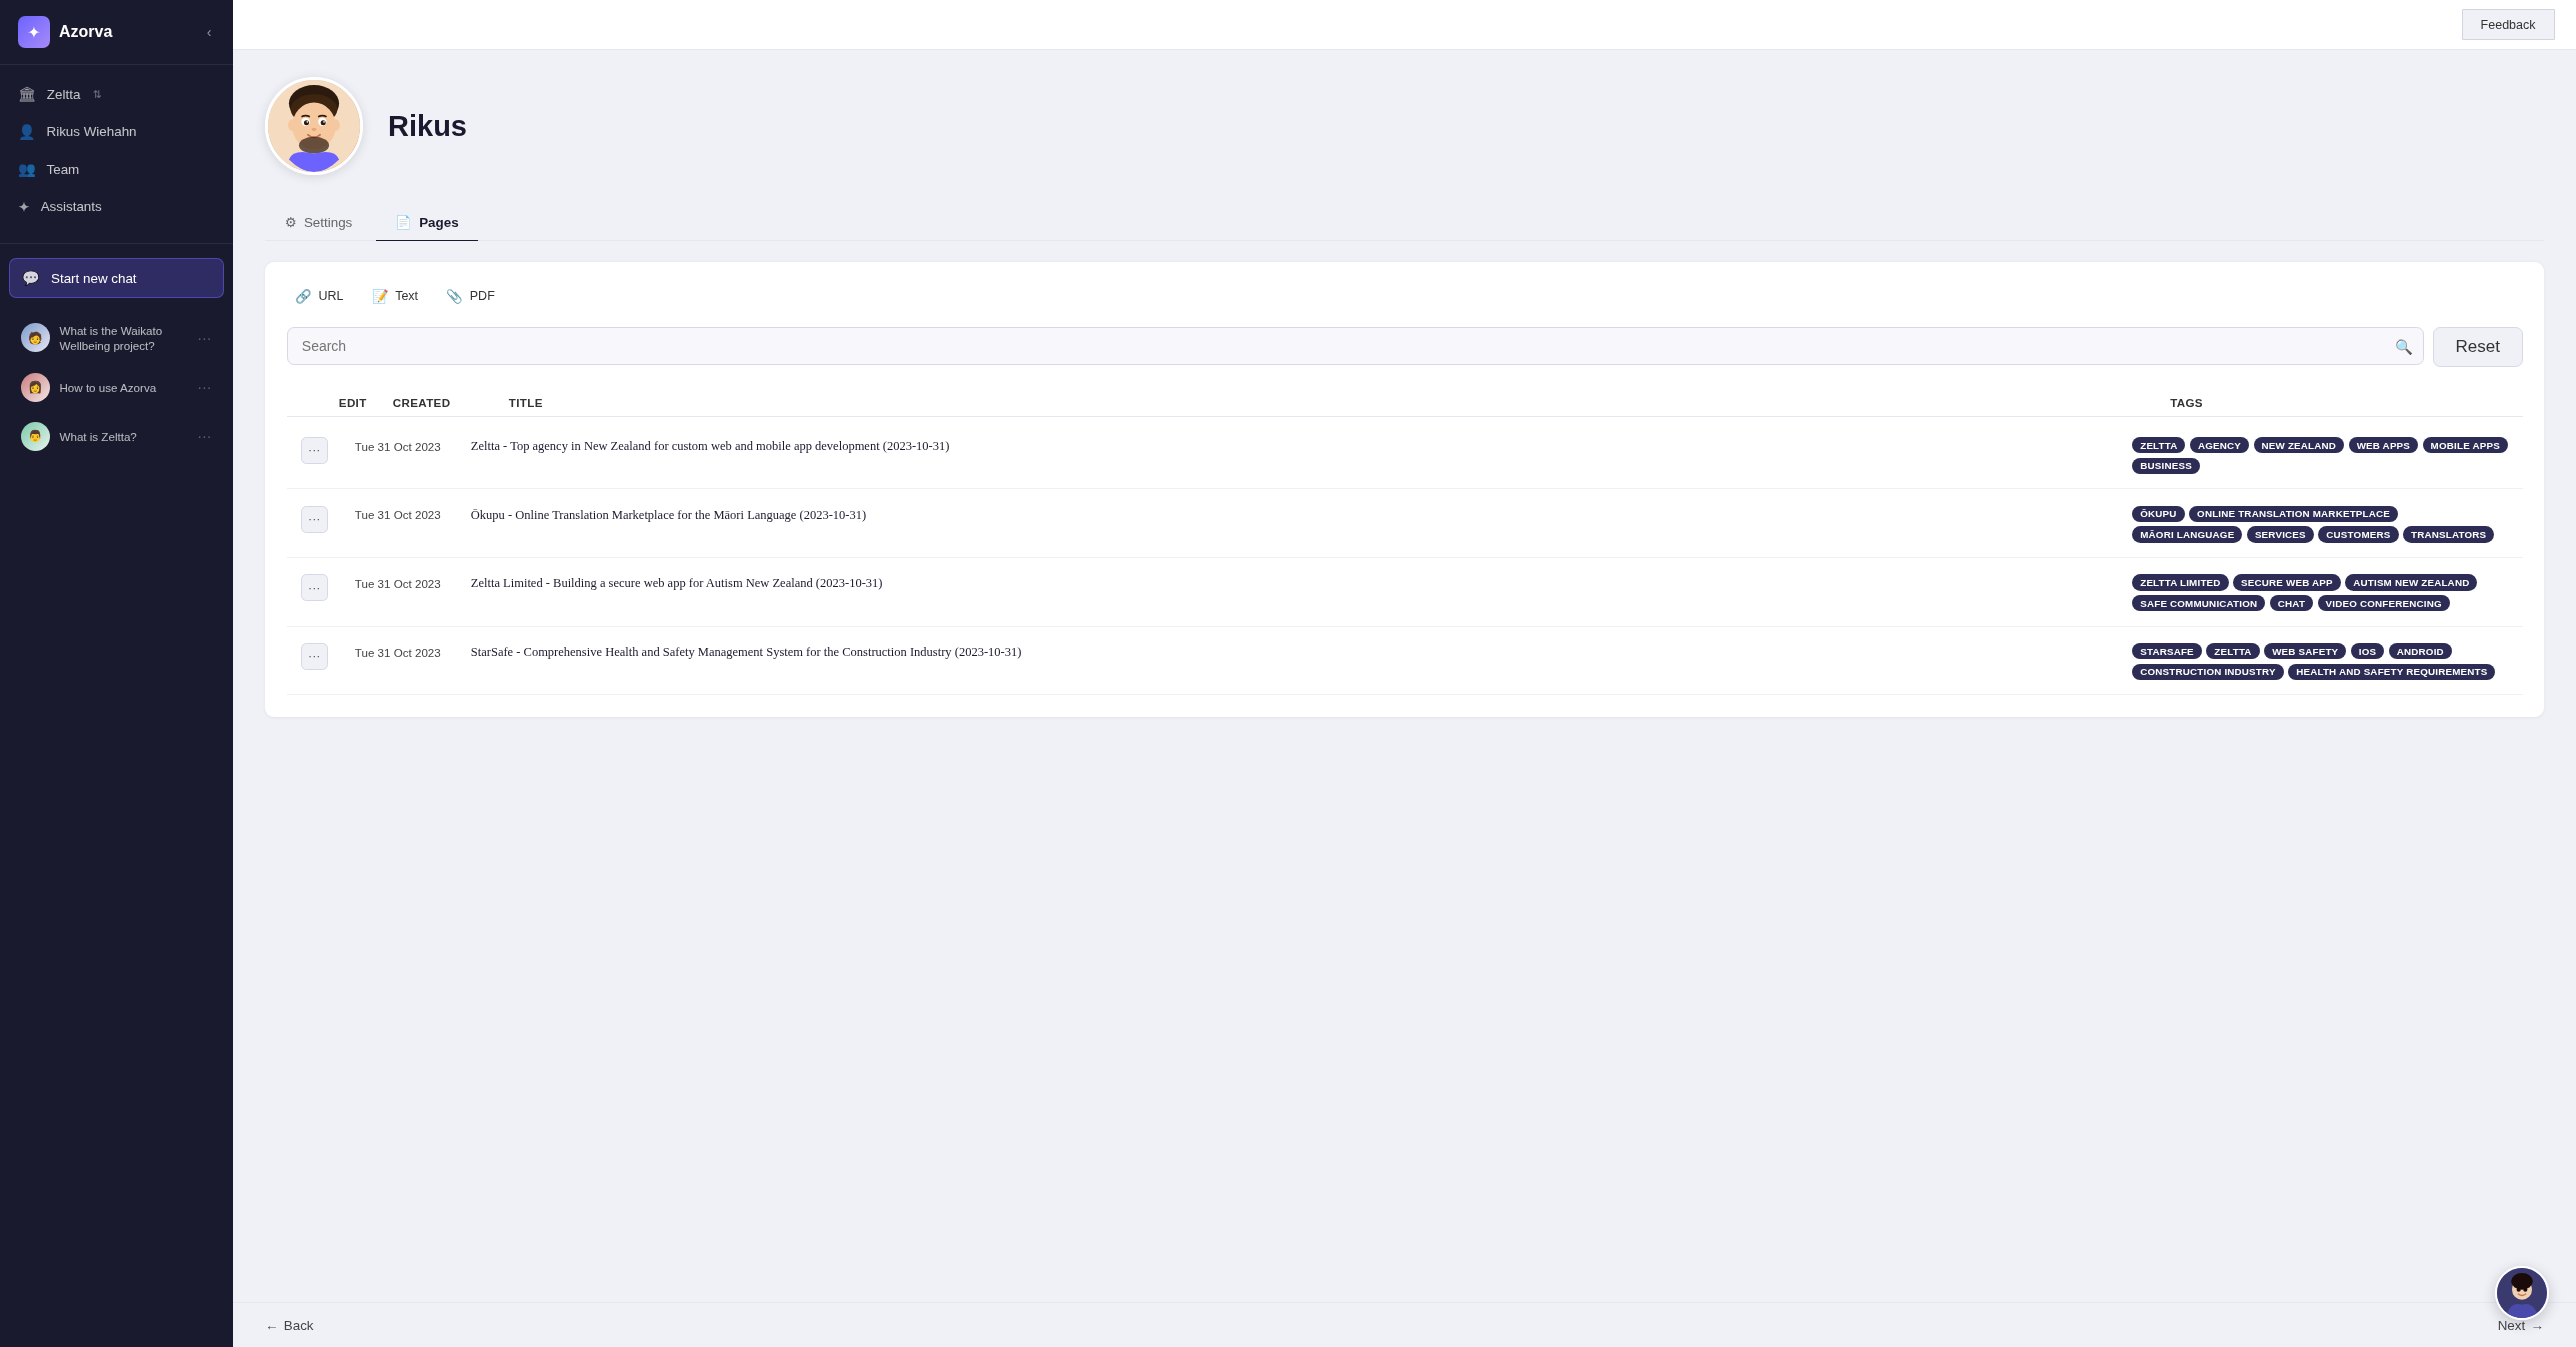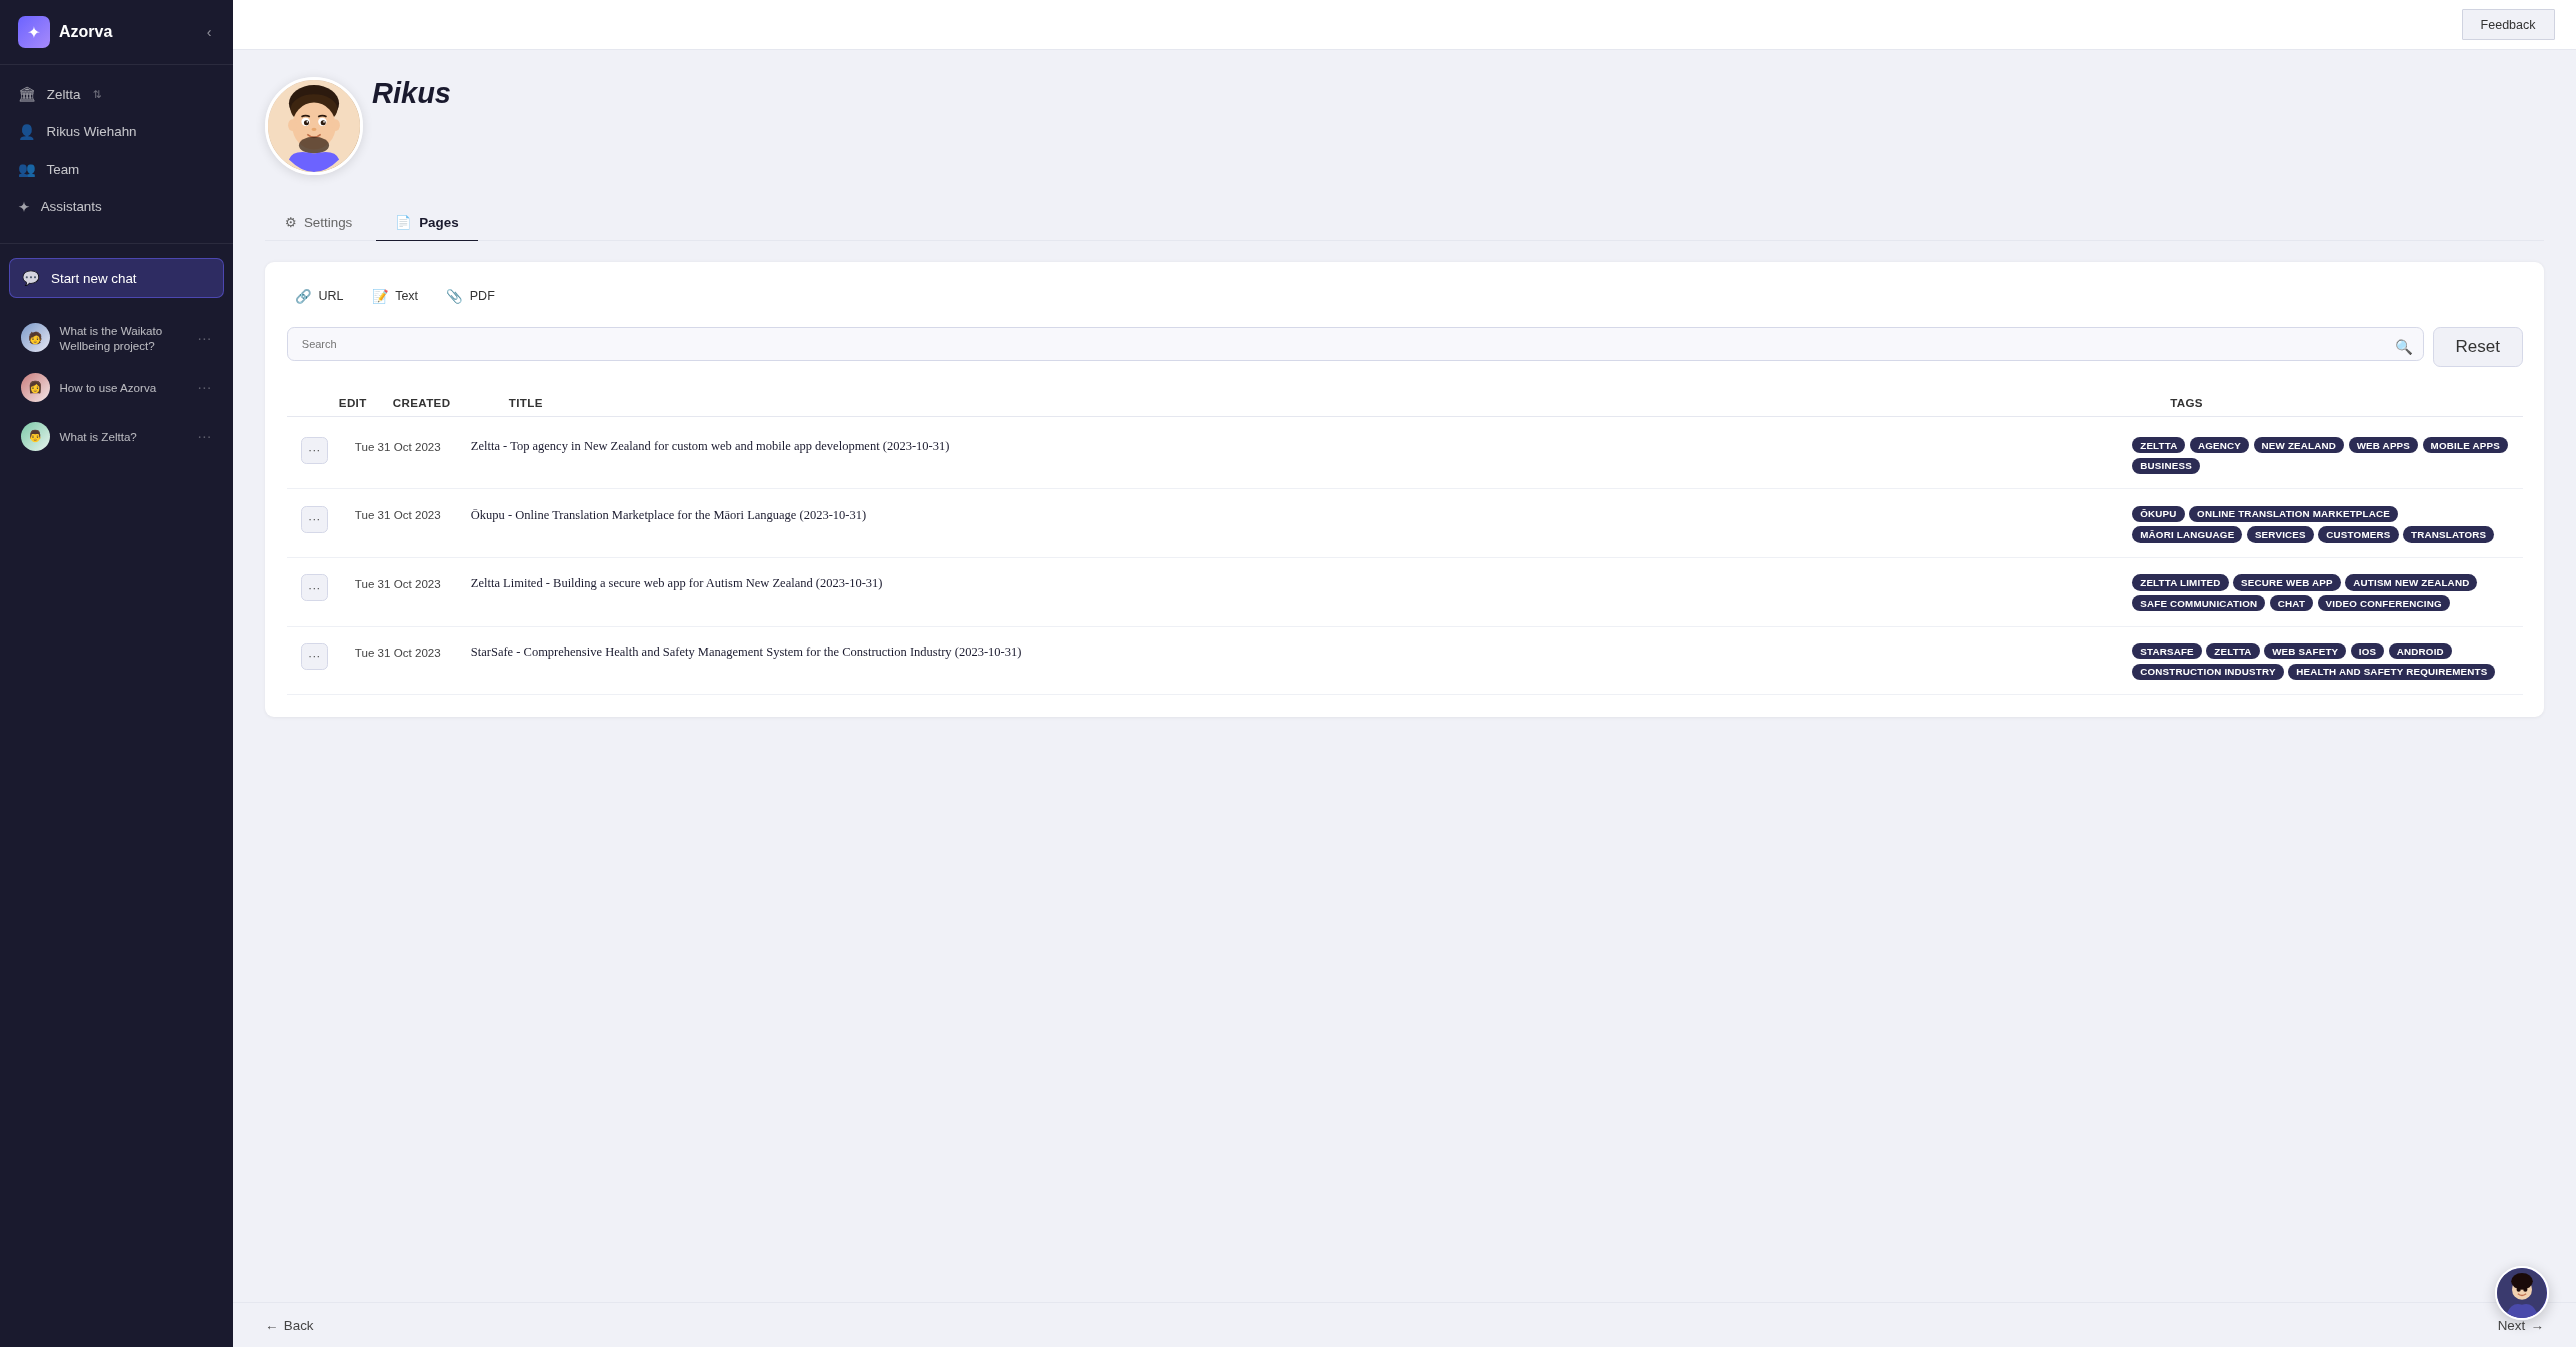--- a/index.html
+++ b/index.html
@@ -134,23 +134,23 @@
     .content {
       flex: 1;
       overflow-y: auto;
       padding: 27px 32px;
       background: #f0f1f7;
     }
 
     
     .profile-section {
       display: flex;
-      gap: 9px;
+      align-items: center;
+      gap: 25px;
       margin-bottom: 29px;
-      font-style: italic;
     }
     .profile-avatar {
       width: 98px;
       height: 98px;
       border-radius: 50%;
       background: linear-gradient(135deg, #e8d5c4, #c9a87c);
       display: flex;
       align-items: center;
       justify-content: center;
       overflow: hidden;
@@ -228,21 +228,21 @@
     }
     .search-input-wrap {
       flex: 1;
       position: relative;
     }
     .search-input {
       width: 100%;
       padding: 9.8px 36px 9.8px 14.3px;
       border: 0.9px solid #d5d8e8;
       border-radius: 7.2px;
-      font-size: 11px;
+      font-size: 14px;
       background: #f8f8fc;
       outline: none;
       color: #333;
     }
     .search-icon-btn {
       position: absolute;
       right: 10.7px;
       top: 50%;
       transform: translateY(-50%);
       background: none;

